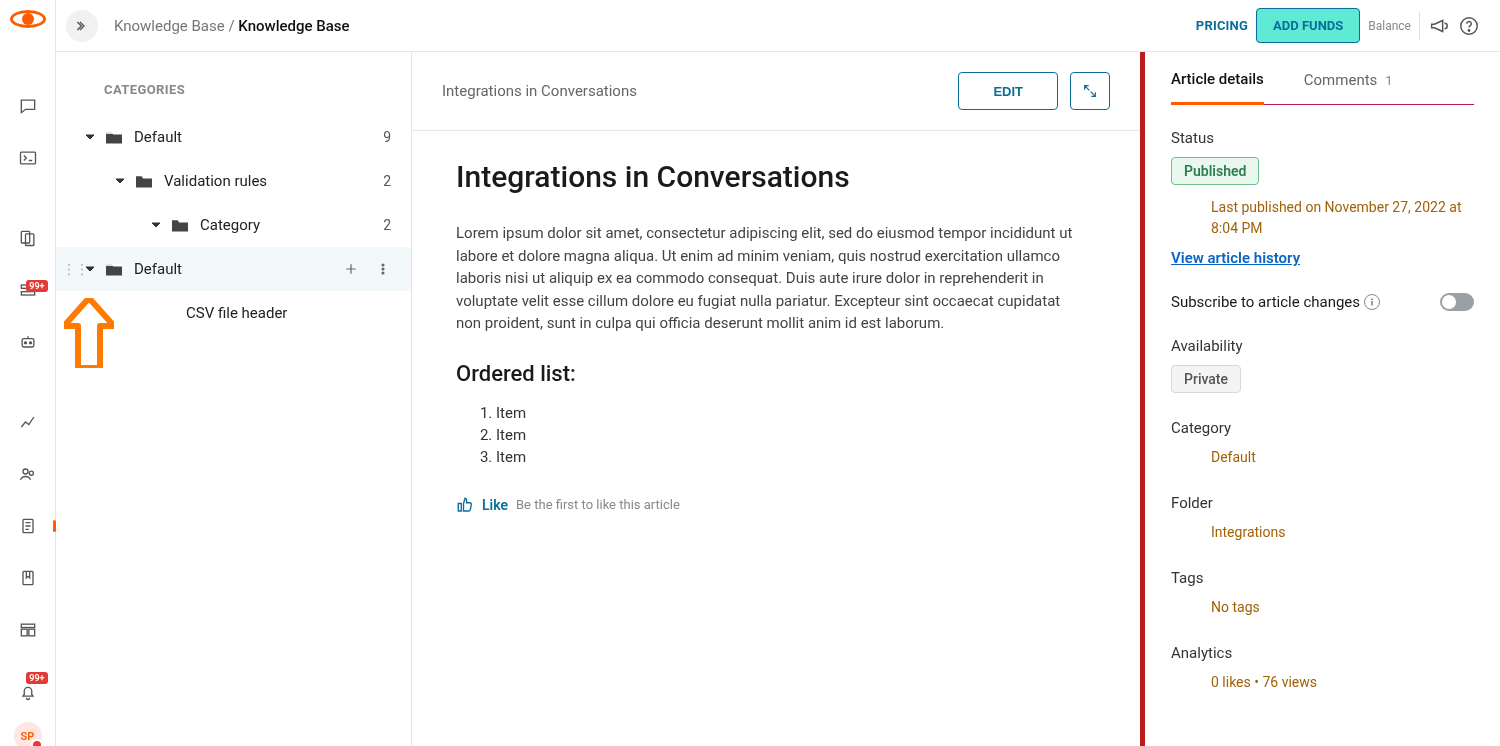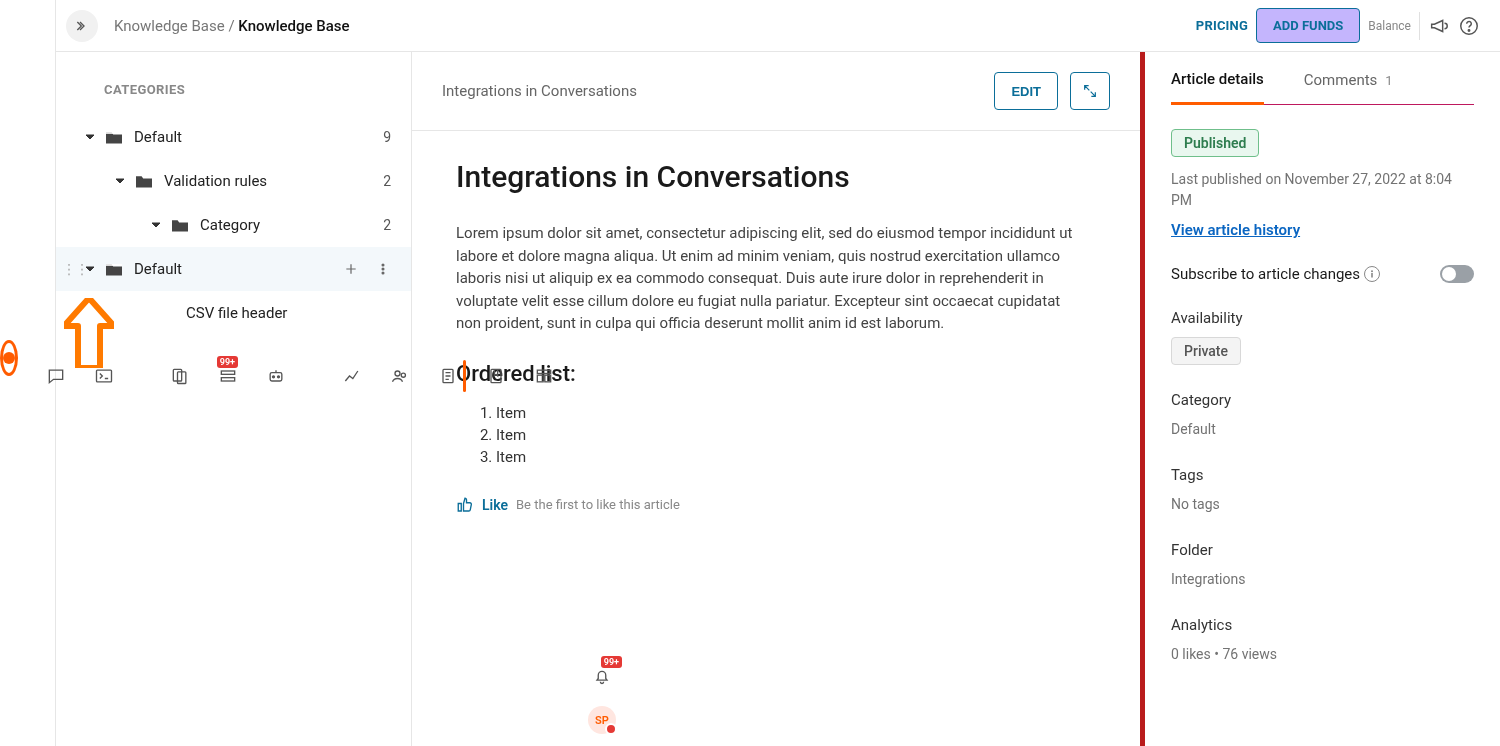--- a/index.html
+++ b/index.html
@@ -1,41 +1,41 @@
 <!DOCTYPE html>
 <html><head>
 <meta charset="utf-8">
 <style>
   * { box-sizing: border-box; margin: 0; padding: 0; }
   html, body { height: 100%; font-family: -apple-system, BlinkMacSystemFont, "Segoe UI", Roboto, sans-serif; color:#1a1a1a; }
   body { display:flex; width:1500px; height:746px; overflow:hidden; background:#fff;}
   
   
-  .rail { width:56px; flex:0 0 56px; border-right:1px solid #e6e6e6; display:flex; flex-direction:row; align-items:center; padding-top:10px; position:relative;gap:28px;}
+  .rail { width:56px; flex:0 0 56px; border-right:1px solid #e6e6e6; display:flex; flex-direction:column; align-items:center; padding-top:10px; position:relative;gap:28px;}
   .rail .logo { width:36px; height:36px; border-radius:50%; border:3px solid #ff5c00; display:flex; align-items:center; justify-content:center; margin-bottom:40px;}
   .rail .logo::before{content:""; width:12px; height:12px; border-radius:50%; background:#ff5c00;}
   .rail-icon { width:40px; height:40px; display:flex; align-items:center; justify-content:center; color:#555; margin-bottom:4px; border-radius:6px; position:relative; cursor:pointer;}
   .rail-icon.active::after{content:""; position:absolute; right:-8px; top:4px; bottom:4px; width:3px; background:#ff5c00; border-radius:2px;}
   .rail-icon svg{width:20px; height:20px; stroke:#555; fill:none; stroke-width:1.6;}
   .rail-badge{ position:absolute; top:0; right:0; background:#e53935; color:#fff; font-size:9px; font-weight:600; padding:1px 3px; border-radius:3px;}
   .rail-spacer{height:28px;}
   .rail-bottom{ margin-top:auto; padding-bottom:12px; display:flex; flex-direction:column; align-items:center; gap:6px;}
   .rail-avatar{ width:28px;height:28px;border-radius:50%;background:#ffe6e0; color:#ff5c00; font-size:11px; font-weight:600; display:flex; align-items:center; justify-content:center; position:relative;}
   .rail-avatar::after{content:""; position:absolute; right:-1px; bottom:-1px; width:8px; height:8px; background:#e53935; border-radius:50%; border:2px solid #fff;}
 
   
   .main { flex:1; display:flex; flex-direction:column; }
   .topbar { height:52px; border-bottom:1px solid #e6e6e6; display:flex; align-items:center; padding:0 20px 0 10px; gap:16px;}
   .topbar .collapse { width:32px; height:32px; border-radius:50%; background:#f1f1f1; display:flex; align-items:center; justify-content:center; cursor:pointer;}
   .topbar .collapse svg{width:16px;height:16px;stroke:#555;fill:none;stroke-width:2;}
   .breadcrumb { font-size:15px; color:#777;}
   .breadcrumb .current{color:#111; font-weight:500;}
   .topbar .right { margin-left:auto; display:flex; align-items:center; gap:8px;}
   .link-btn{ color:#0b6e99; font-weight:700; font-size:13px; letter-spacing:0.2px; cursor:pointer;}
-  .outline-teal{ border:1px solid #0b6e99; color:#0b6e99; font-weight:700; font-size:13px; padding:9px 16px; border-radius:4px; cursor:pointer; background:#c4b5fd;}
+  .outline-teal{ border:1px solid #0b6e99; color:#0b6e99; font-weight:700; font-size:13px; padding:9px 16px; border-radius:4px; cursor:pointer; background:#5eead4;}
   .balance{font-size:12px; color:#888;}
   .topbar .divider{width:1px; height:28px; background:#e0e0e0;}
   .top-icon{width:22px;height:22px; stroke:#555; fill:none; stroke-width:1.6; cursor:pointer;}
 
   
   .body { flex:1; display:flex; overflow:hidden;}
   .categories { width:356px; flex:0 0 356px; border-right:1px solid #e6e6e6; padding:30px 0 0 0; overflow-y:scroll; position:relative;}
   .categories::-webkit-scrollbar{width:16px;}
   .categories::-webkit-scrollbar-track{background:#f5f5f5;}
   .categories::-webkit-scrollbar-thumb{background:#c8c8c8; border-radius:0;}
@@ -57,42 +57,42 @@
 
   .orange-arrow{ position:absolute; left:8px; top:246px; }
   .orange-arrow svg{width:50px; height:70px; fill:#ff7a00;}
 
   
   .article-wrap{ flex:1; display:flex; overflow:hidden;}
   .article-main{ flex:1; border-right:5px solid #b91c1c; overflow:auto;}
   .article-head{ display:flex; align-items:center; padding:20px 30px; border-bottom:1px solid #e6e6e6;}
   .article-head .title-small{ font-size:15px; color:#666;}
   .article-head .actions{margin-left:auto; display:flex; gap:12px;}
-  .btn-outline{ border:1px solid #0b6e99; color:#0b6e99; font-weight:600; font-size:13px; padding:8px 16px; border-radius:4px; background:#fff; cursor:pointer;}
+  .btn-outline{ border:1px solid #0b6e99; color:#0b6e99; font-weight:600; font-size:13px; padding:8px 34px; border-radius:4px; background:#fff; cursor:pointer;}
   .btn-icon{ border:1px solid #0b6e99; width:40px; height:38px; border-radius:4px; display:flex; align-items:center; justify-content:center; cursor:pointer;}
   .btn-icon svg{width:16px;height:16px; stroke:#0b6e99; fill:none; stroke-width:1.8;}
   .article-body{ padding:28px 44px; max-width:720px;}
   .article-body h1{ font-size:30px; font-weight:500; margin-bottom:28px;}
   .article-body h2{ font-size:22px; font-weight:500; margin:0 0 18px;}
   .article-body p{ font-size:15px; color:#444; line-height:1.5; margin-bottom:26px;}
   .article-body ol{ padding-left:40px; font-size:15px; color:#333; margin-bottom:30px;}
   .article-body ol li{margin-bottom:4px;}
   .like-row{ display:flex; align-items:center; gap:8px; color:#0b6e99; font-size:14px; font-weight:600; cursor:pointer;}
   .like-row .hint{ color:#888; font-weight:400; font-size:13px;}
   .like-row svg{width:18px;height:18px;fill:none;stroke:#0b6e99;stroke-width:1.8;}
 
   
   .right-panel{ width:355px; flex:0 0 355px; padding:18px 26px; overflow:auto; font-size:15px;}
   .tabs{ display:flex; gap:40px; border-bottom:1px solid #be185d; margin-bottom:24px;}
   .tab{ padding:0 0 14px 0; color:#666; cursor:pointer; display:flex; gap:8px; align-items:center;}
   .tab.active{ color:#111; font-weight:500; border-bottom:3px solid #ff5c00; margin-bottom:-1px;}
   .tab .badge{ font-size:13px; color:#888;}
   .section-label{ font-size:15px; color:#333; margin-bottom:10px;}
   .status-badge{ display:inline-block; border:1px solid #6fbf8b; color:#2e7d4f; background:#e9f7ef; font-weight:600; font-size:14px; padding:5px 12px; border-radius:4px; margin-bottom:12px;}
-  .muted{ color:#737373; font-size:14px; line-height:1.5;}
+  .muted{ color:#a16207; font-size:14px; line-height:1.5;margin-left:40px;}
   .link{ color:#0b66c2; font-weight:600; text-decoration:underline; cursor:pointer; font-size:15px;}
   .row{ display:flex; align-items:center; gap:8px;}
   .toggle{ width:34px; height:18px; background:#9aa0a6; border-radius:10px; position:relative; cursor:pointer;}
   .toggle::after{content:"";position:absolute; left:2px; top:2px; width:14px; height:14px; background:#fff; border-radius:50%;}
   .info-ic{width:16px;height:16px;border:1.4px solid #888;border-radius:50%; display:inline-flex; align-items:center; justify-content:center;}
   .info-ic svg{width:8px;height:8px;fill:#888;}
   .priv-badge{ display:inline-block; border:1px solid #d8d8d8; background:#f4f4f4; color:#555; font-weight:500; padding:5px 12px; border-radius:4px; font-size:14px;}
   .right-panel .block{ margin-bottom:26px;}
 </style>
 </head>
@@ -313,20 +313,21 @@
       <div class="right-panel">
         <div class="tabs">
           <div class="tab active">Article details</div>
           <div class="tab">
             <span>Comments</span>
             <span class="badge">1</span>
           </div>
         </div>
 
         <div class="block">
+          <div class="section-label">Status</div>
           <div class="status-badge">Published</div>
           <div class="muted">Last published on November 27, 2022 at 8:04 PM</div>
           <div style="height:10px"></div>
           <span class="link">View article history</span>
         </div>
 
         <div class="block row" style="justify-content:space-between;">
           <div class="row" style="gap:4px;">
             <span>Subscribe to article changes</span>
             <span class="info-ic">
@@ -343,29 +344,29 @@
           <div class="section-label">Availability</div>
           <span class="priv-badge">Private</span>
         </div>
 
         <div class="block">
           <div class="section-label">Category</div>
           <div class="muted">Default</div>
         </div>
 
         <div class="block">
+          <div class="section-label">Folder</div>
+          <div class="muted">Integrations</div>
+        </div>
+
+        <div class="block">
           <div class="section-label">Tags</div>
           <div class="muted">No tags</div>
         </div>
 
         <div class="block">
-          <div class="section-label">Folder</div>
-          <div class="muted">Integrations</div>
-        </div>
-
-        <div class="block">
           <div class="section-label">Analytics</div>
           <div class="muted">0 likes  •  76 views</div>
         </div>
       </div>
     </div>
   </div>
 </div>
 
 </body></html>

